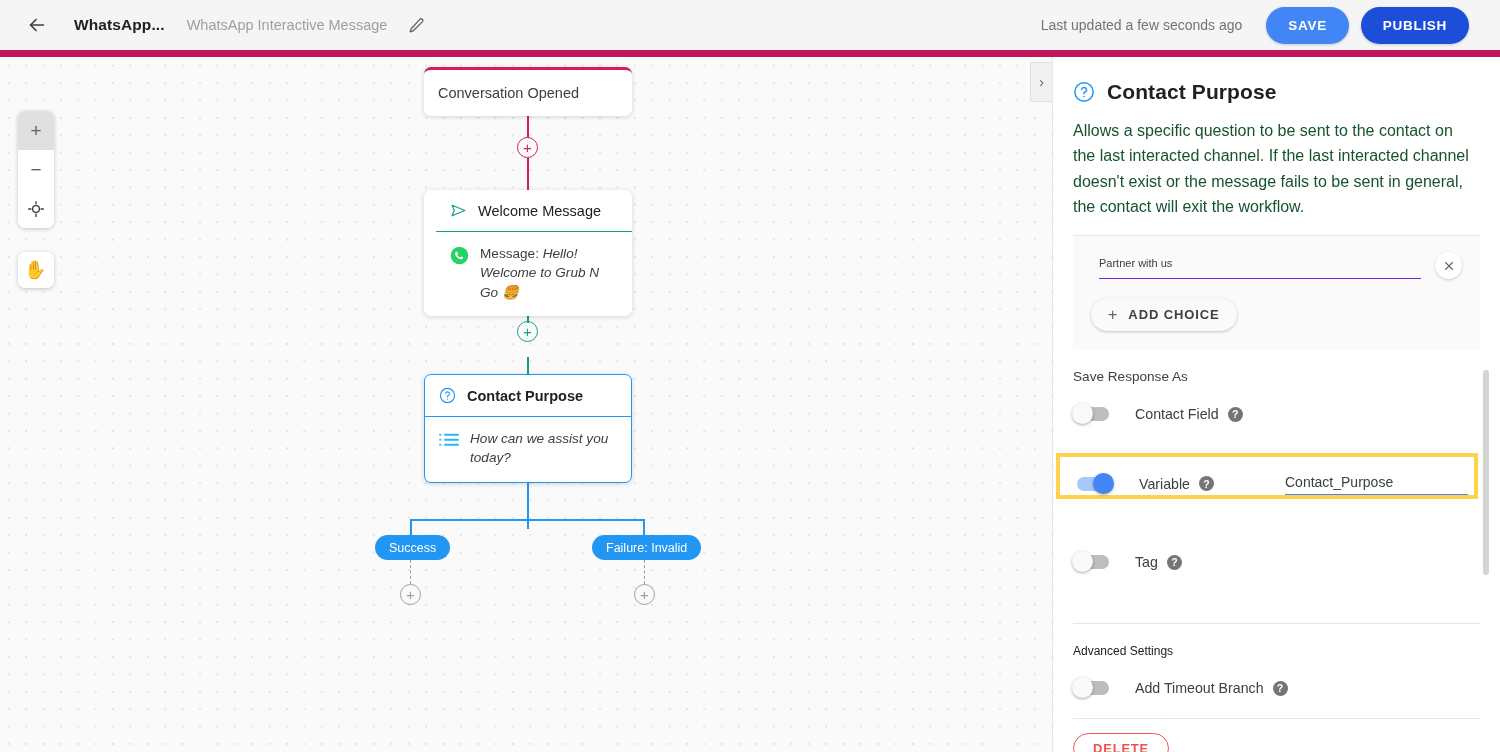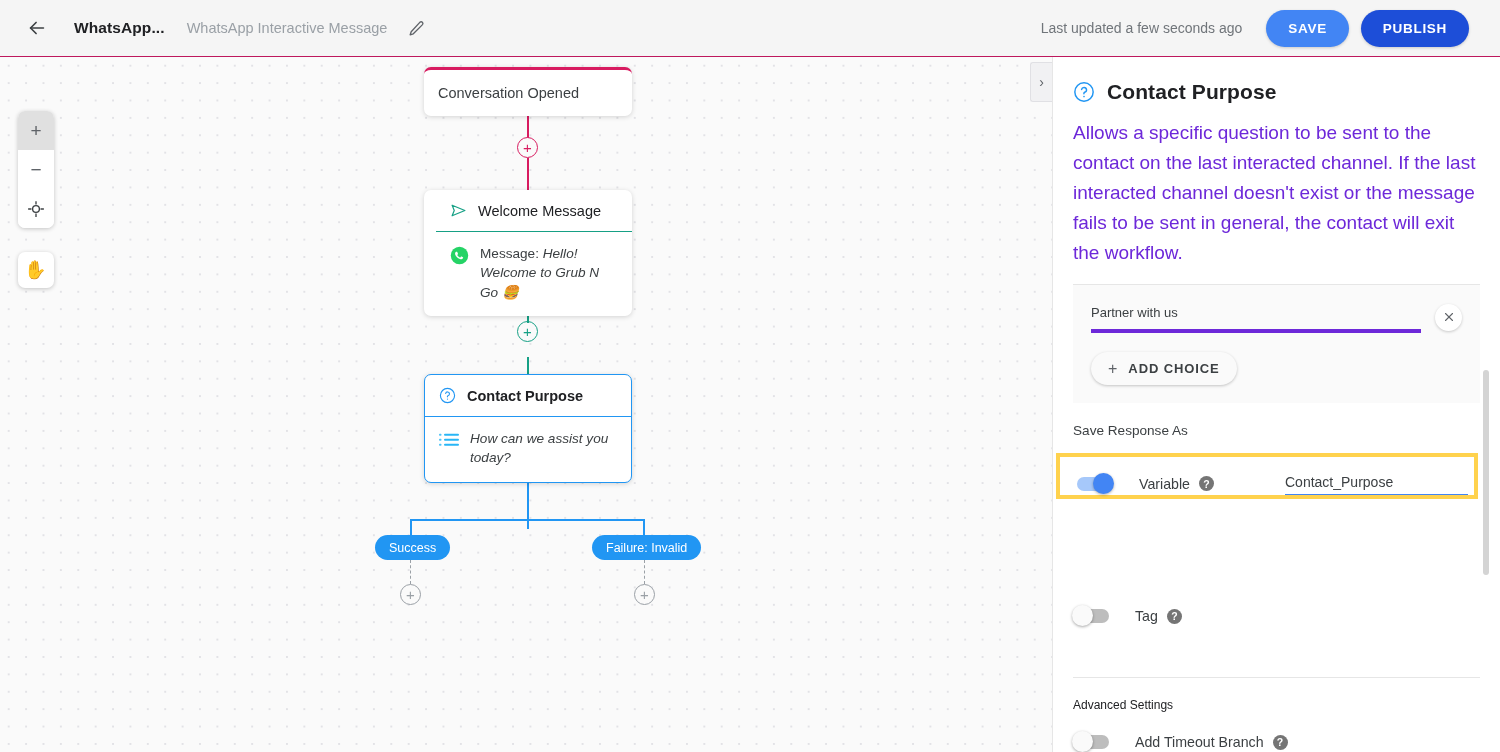--- a/index.html
+++ b/index.html
@@ -7,21 +7,21 @@
     width: 1500px; height: 752px;
     font-family: "Liberation Sans", sans-serif;
     background: #ffffff; overflow: hidden;
   }
   #app { position: relative; width: 1500px; height: 752px; }
 
   
   #header {
     position: absolute; left: 0; top: 0; width: 1500px; height: 57px;
     background: #f5f5f5; display: flex; align-items: center;
-    border-bottom: 1px solid #be185d;
+    border-bottom: 7px solid #be185d;
   }
   .back-btn {
     width: 34px; height: 34px; margin-left: 20px;
     display: flex; align-items: center; justify-content: center;
     color: #3c4043; cursor: pointer; border-radius: 50%;
   }
   .hdr-title {
     margin-left: 20px; font-size: 15.5px; font-weight: bold; color: #202124;
     letter-spacing: .1px;
   }
@@ -129,33 +129,34 @@
   #panel {
     position: absolute; left: 1052px; top: 57px; width: 448px; height: 695px;
     background: #fff; border-left: 1px solid #e6e6e6; overflow: hidden;
   }
   .panel-inner { position: absolute; inset: 0; padding: 0 20px 0 20px; }
   .panel-title {
     display: flex; align-items: center; gap: 12px; padding-top: 23px;
   }
   .panel-title h1 { font-size: 21px; color: #202124; font-weight: bold; letter-spacing: .1px; }
   .panel-desc {
-    margin-top: 14px; font-size: 19px; color: #6d28d9; line-height: 1.58;
+    margin-top: 14px; font-size: 16px; color: #14532d; line-height: 1.58;
     padding-right: 2px;
   }
   .hr { height: 1px; background: #e6e6e6; margin-top: 16px; }
 
   .choice-card {
     background: #fafafa; padding: 16px 18px 18px 18px;
   }
   .choice-row { display: flex; align-items: center; }
   .choice-input {
-    flex: 1; border: none; border-bottom: 4px solid #6d28d9; background: transparent;
-    font-size: 13px; color: #3c4043; padding: 4px 0 9px 0; outline: none;
+    flex: 1; border: none; border-bottom: 1px solid #6d28d9; background: transparent;
+    font-size: 11px; color: #3c4043; padding: 4px 0 9px 0; outline: none;
     font-family: "Liberation Sans", sans-serif;
+    margin-left: 8px;
   }
   .x-btn {
     width: 27px; height: 27px; border-radius: 50%; background: #fff;
     box-shadow: 0 1px 3px rgba(0,0,0,.2); margin-left: 14px; cursor: pointer;
     display: flex; align-items: center; justify-content: center; color: #5f6368; font-size: 13px;
   }
   .add-choice {
     margin-top: 19px; height: 33px; border-radius: 17px; background: #fafafa;
     box-shadow: 0 1px 3px rgba(0,0,0,.22); display: inline-flex; align-items: center;
     gap: 11px; padding: 0 17px; cursor: pointer; border: none;

